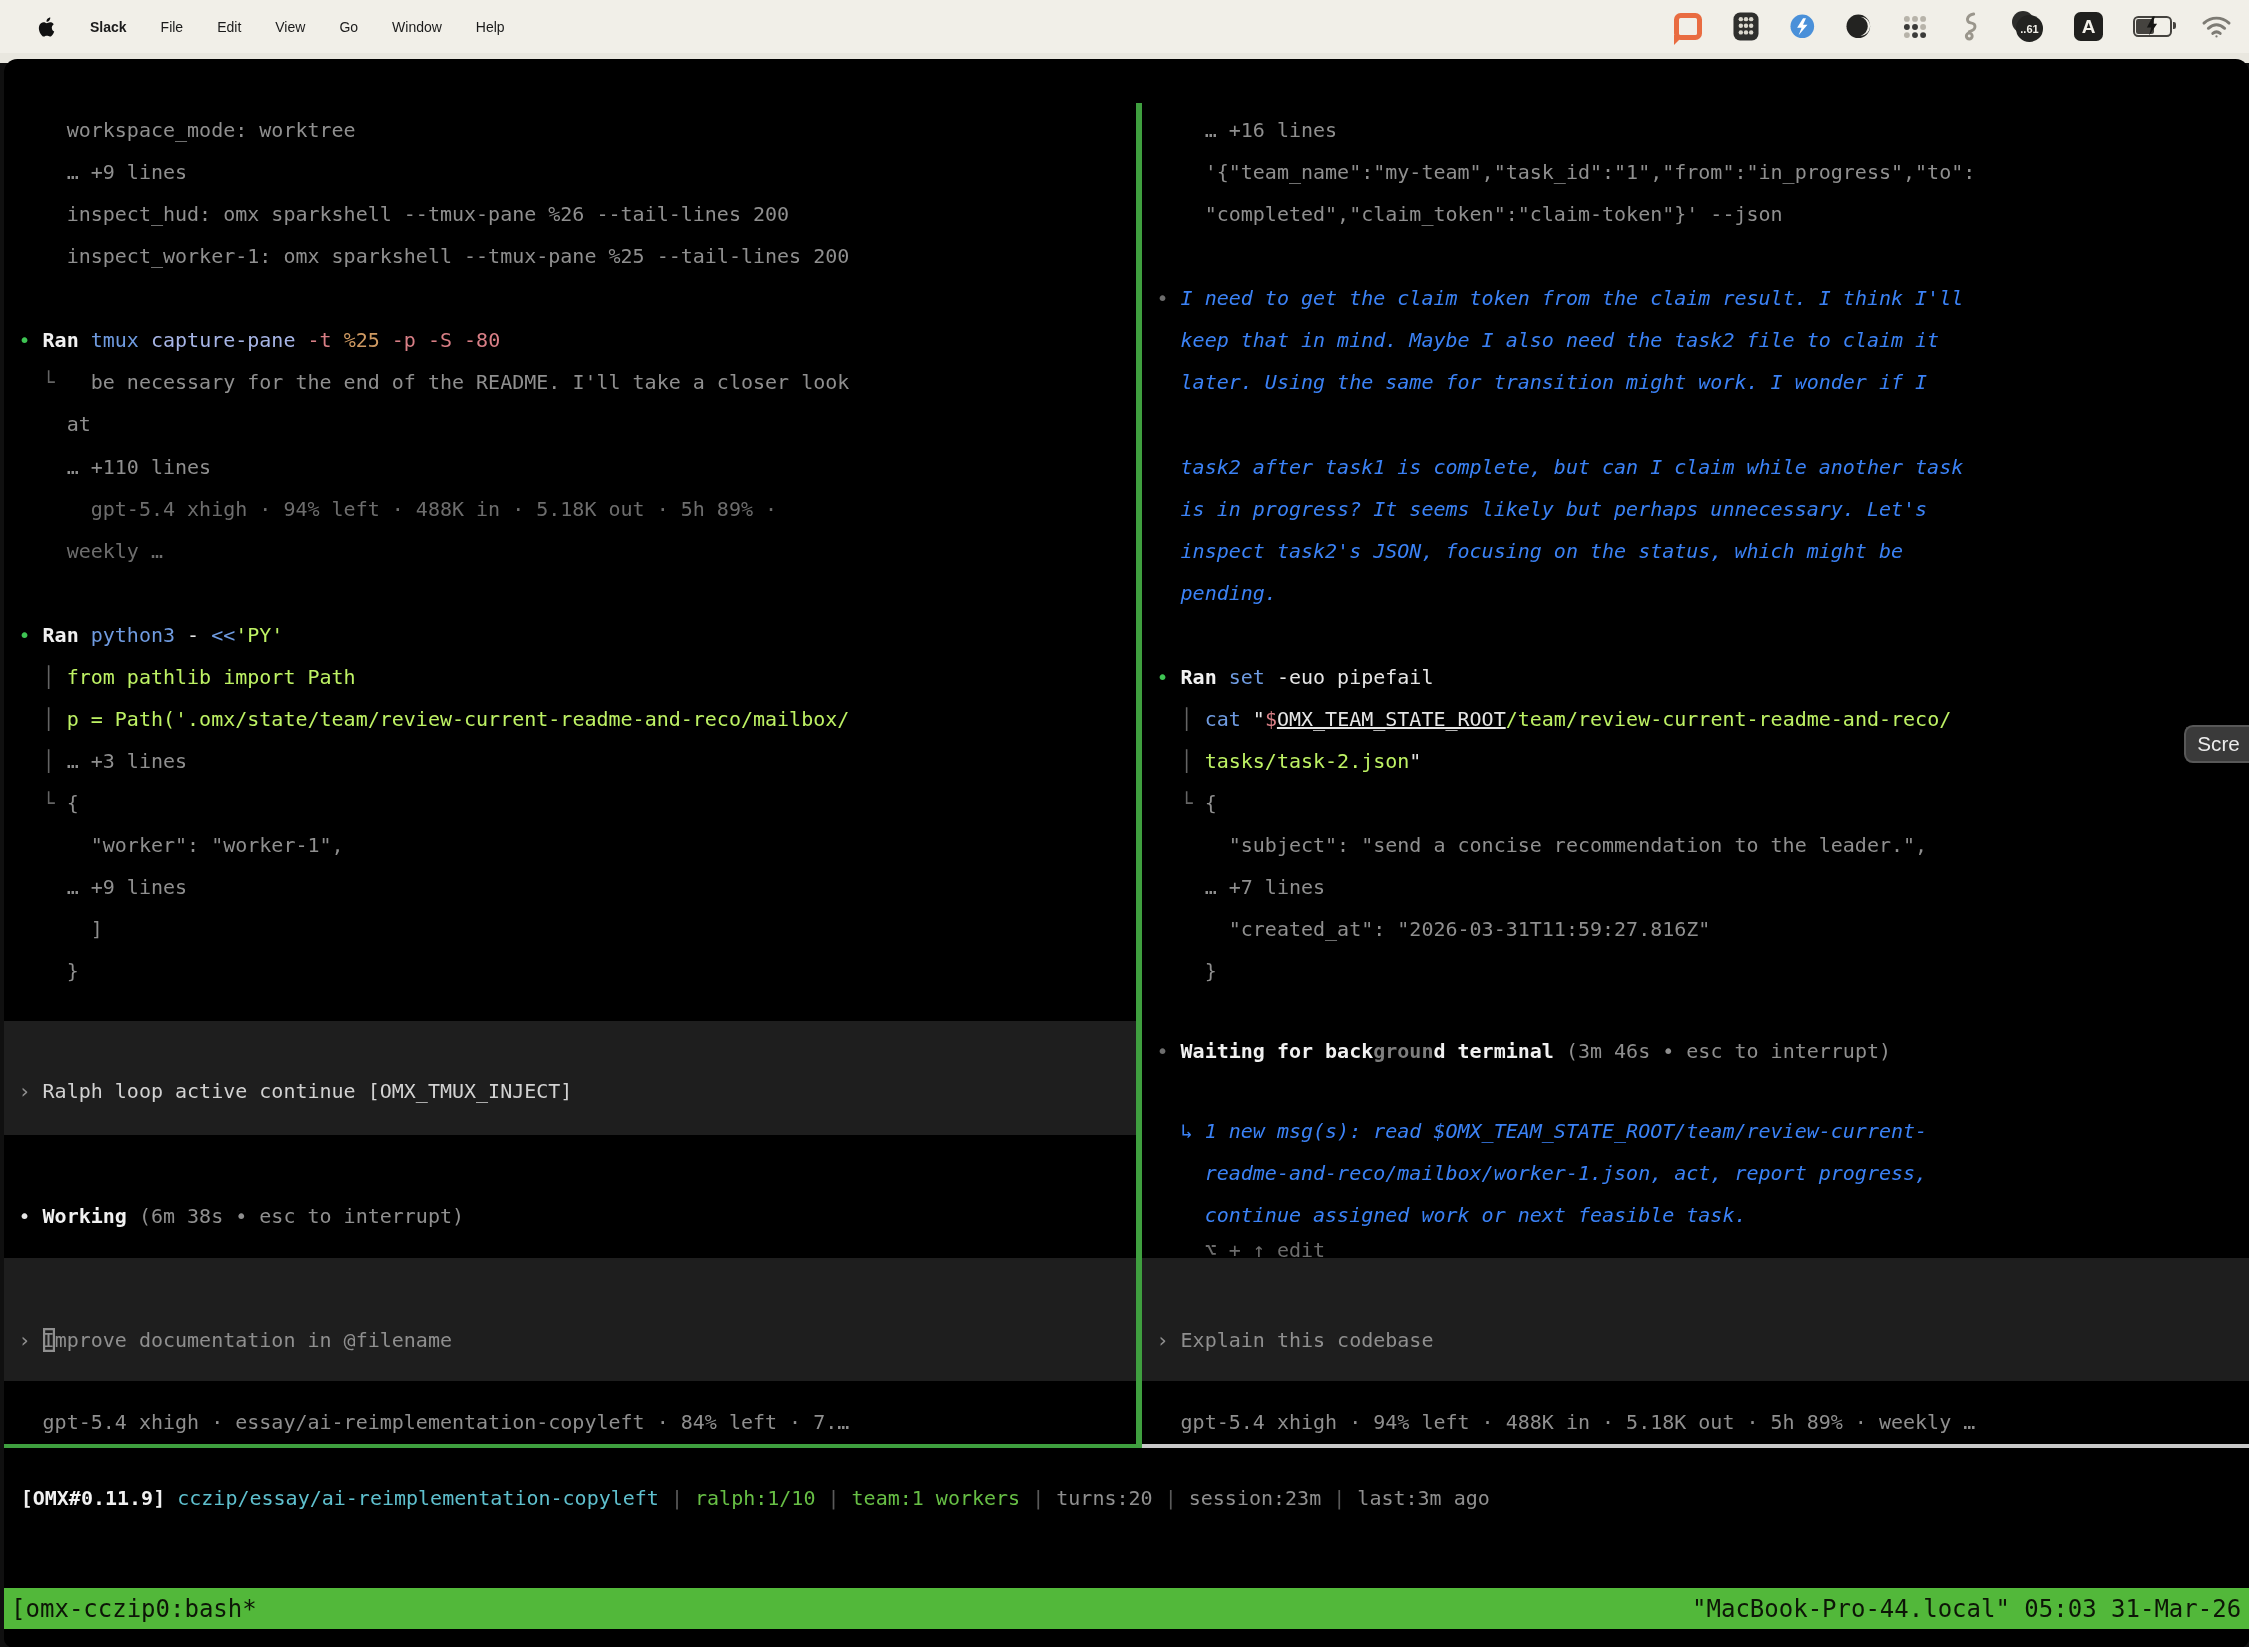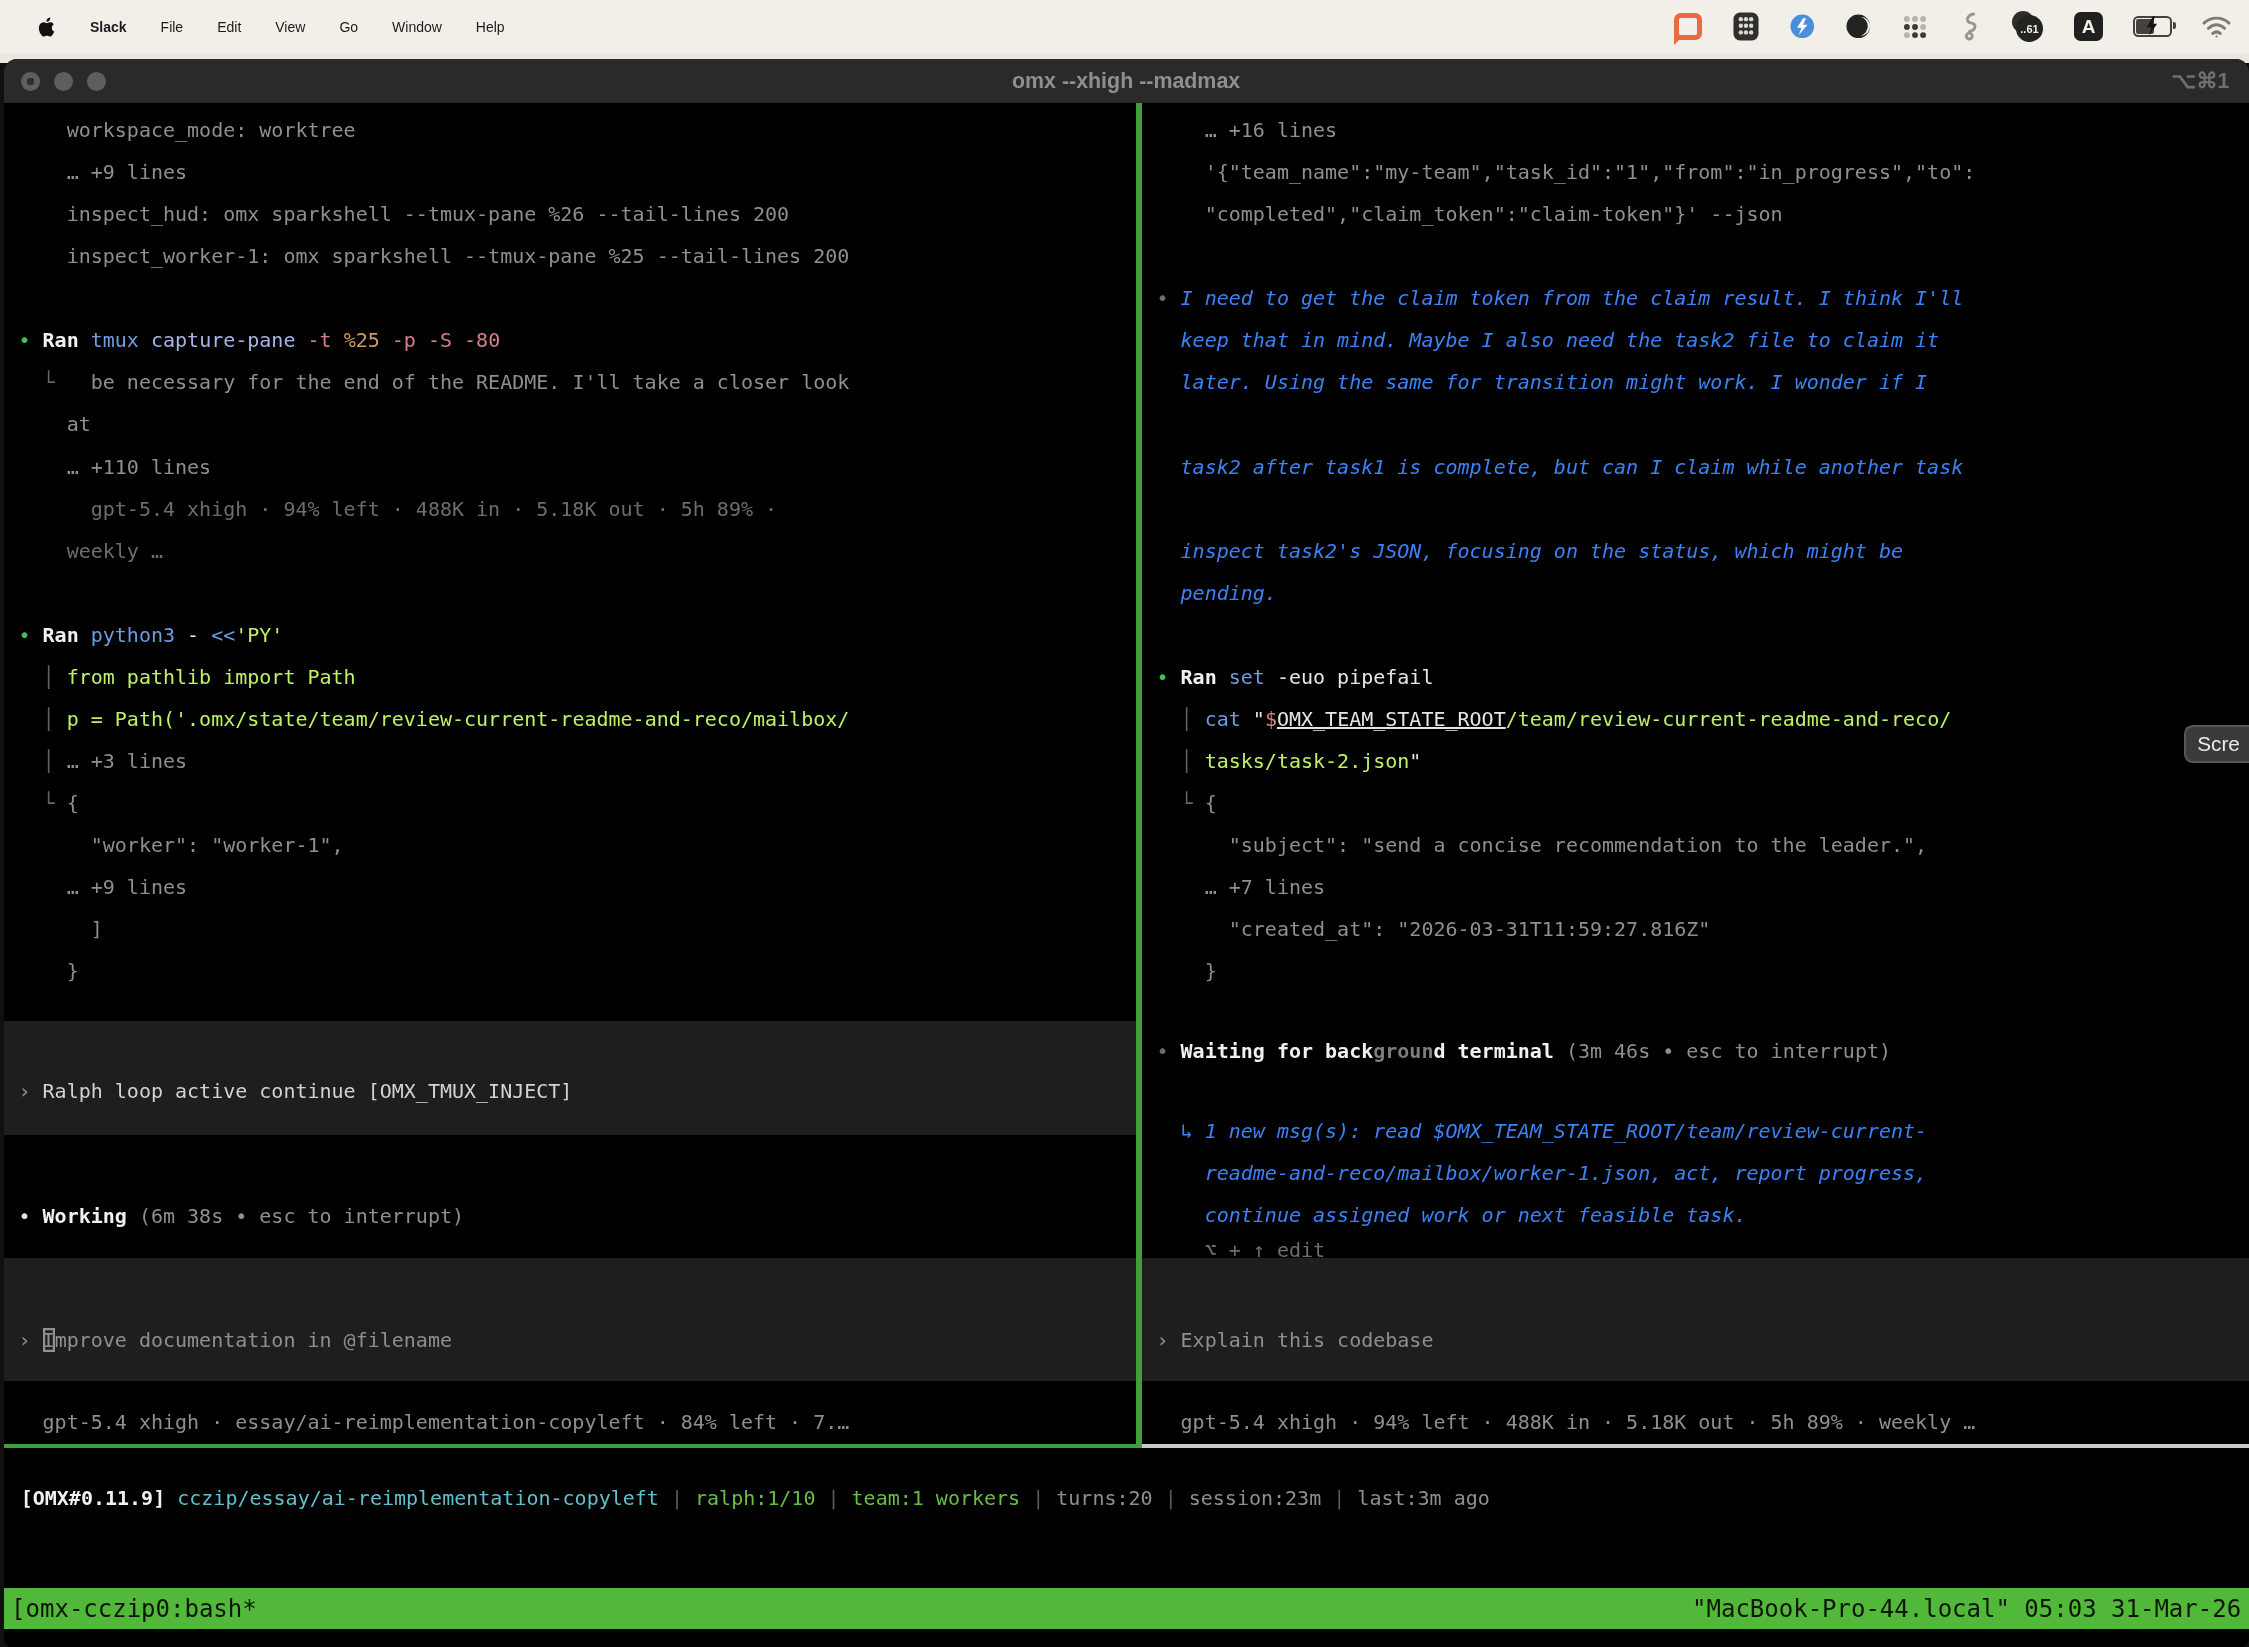--- a/index.html
+++ b/index.html
@@ -158,27 +158,20 @@
           <path d="M4 11 C14 2 28 2 38 11"></path>
           <path d="M10 18 C17 12 25 12 32 18"></path>
           <path d="M16 25 C19 22.5 23 22.5 26 25"></path>
           <circle cx="21" cy="29" r="1.5" fill="#7d7b74" stroke="none"></circle>
         </svg>
       </span>
     </div>
   </div>
 
   <div class="window">
-    <div class="titlebar">
-      <span class="tl tl1"></span>
-      <span class="tl tl2"></span>
-      <span class="tl tl3"></span>
-      <span class="wtitle">omx --xhigh --madmax</span>
-      <span class="wshort">⌥⌘1</span>
-    </div>
     <div class="term">
       <div class="pane" id="pane-left" style="left:0;width:1132px;">
           <div class="panelbox" style="top: 918px; height: 114px;"></div>
           <div class="panelbox" style="top: 1155px; height: 123px;"></div>
           <div class="row" style="top: 5.9px;"><span class="sg g">    workspace_mode: worktree</span></div>
           <div class="row" style="top: 48px;"><span class="sg g">    … +9 lines</span></div>
           <div class="row" style="top: 90px;"><span class="sg g">    inspect_hud: omx sparkshell --tmux-pane %26 --tail-lines 200</span></div>
           <div class="row" style="top: 132px;"><span class="sg g">    inspect_worker-1: omx sparkshell --tmux-pane %25 --tail-lines 200</span></div>
           <div class="row" style="top: 216px;"><span class="sg dot">• </span><span class="sg wb">Ran</span><span class="sg blu"> tmux</span><span class="sg blu2"> capture-pane</span><span class="sg red"> -t</span><span class="sg orn"> %25</span><span class="sg red"> -p -S -80</span></div>
           <div class="row" style="top: 258px;"><span class="sg gut">  └   </span><span class="sg g">be necessary for the end of the README. I'll take a closer look</span></div>
@@ -203,20 +196,21 @@
       <div class="vdiv"></div>
       <div class="pane" id="pane-right" style="left:1138px;width:1112px;">
           <div class="panelbox" style="top: 1155px; height: 123px;"></div>
           <div class="row" style="top: 5.9px;"><span class="sg g">    … +16 lines</span></div>
           <div class="row" style="top: 48px;"><span class="sg g">    '{"team_name":"my-team","task_id":"1","from":"in_progress","to":</span></div>
           <div class="row" style="top: 90px;"><span class="sg g">    "completed","claim_token":"claim-token"}' --json</span></div>
           <div class="row" style="top: 174px;"><span class="sg g2">• </span><span class="sg gi">I need to get the claim token from the claim result. I think I'll</span></div>
           <div class="row" style="top: 216px;"><span class="sg gi">  keep that in mind. Maybe I also need the task2 file to claim it</span></div>
           <div class="row" style="top: 258px;"><span class="sg gi">  later. Using the same for transition might work. I wonder if I</span></div>
           <div class="row" style="top: 343px;"><span class="sg gi">  task2 after task1 is complete, but can I claim while another task</span></div>
+          <div class="row" style="top: 385px;"><span class="sg gi">  is in progress? It seems likely but perhaps unnecessary. Let's</span></div>
           <div class="row" style="top: 427px;"><span class="sg gi">  inspect task2's JSON, focusing on the status, which might be</span></div>
           <div class="row" style="top: 469px;"><span class="sg gi">  pending.</span></div>
           <div class="row" style="top: 553px;"><span class="sg dot">• </span><span class="sg wb">Ran</span><span class="sg blu"> set</span><span class="sg w"> -euo pipefail</span></div>
           <div class="row" style="top: 595px;"><span class="sg gut">  │ </span><span class="sg blu">cat</span><span class="sg w"> "</span><span class="sg red">$</span><span class="sg wu">OMX_TEAM_STATE_ROOT</span><span class="sg grn">/team/review-current-readme-and-reco/</span></div>
           <div class="row" style="top: 637px;"><span class="sg gut">  │ </span><span class="sg grn">tasks/task-2.json</span><span class="sg w">"</span></div>
           <div class="row" style="top: 679px;"><span class="sg gut">  └ </span><span class="sg g">{</span></div>
           <div class="row" style="top: 721px;"><span class="sg g">      "subject": "send a concise recommendation to the leader.",</span></div>
           <div class="row" style="top: 763px;"><span class="sg g">    … +7 lines</span></div>
           <div class="row" style="top: 805px;"><span class="sg g">      "created_at": "2026-03-31T11:59:27.816Z"</span></div>
           <div class="row" style="top: 847px;"><span class="sg g">    }</span></div>

